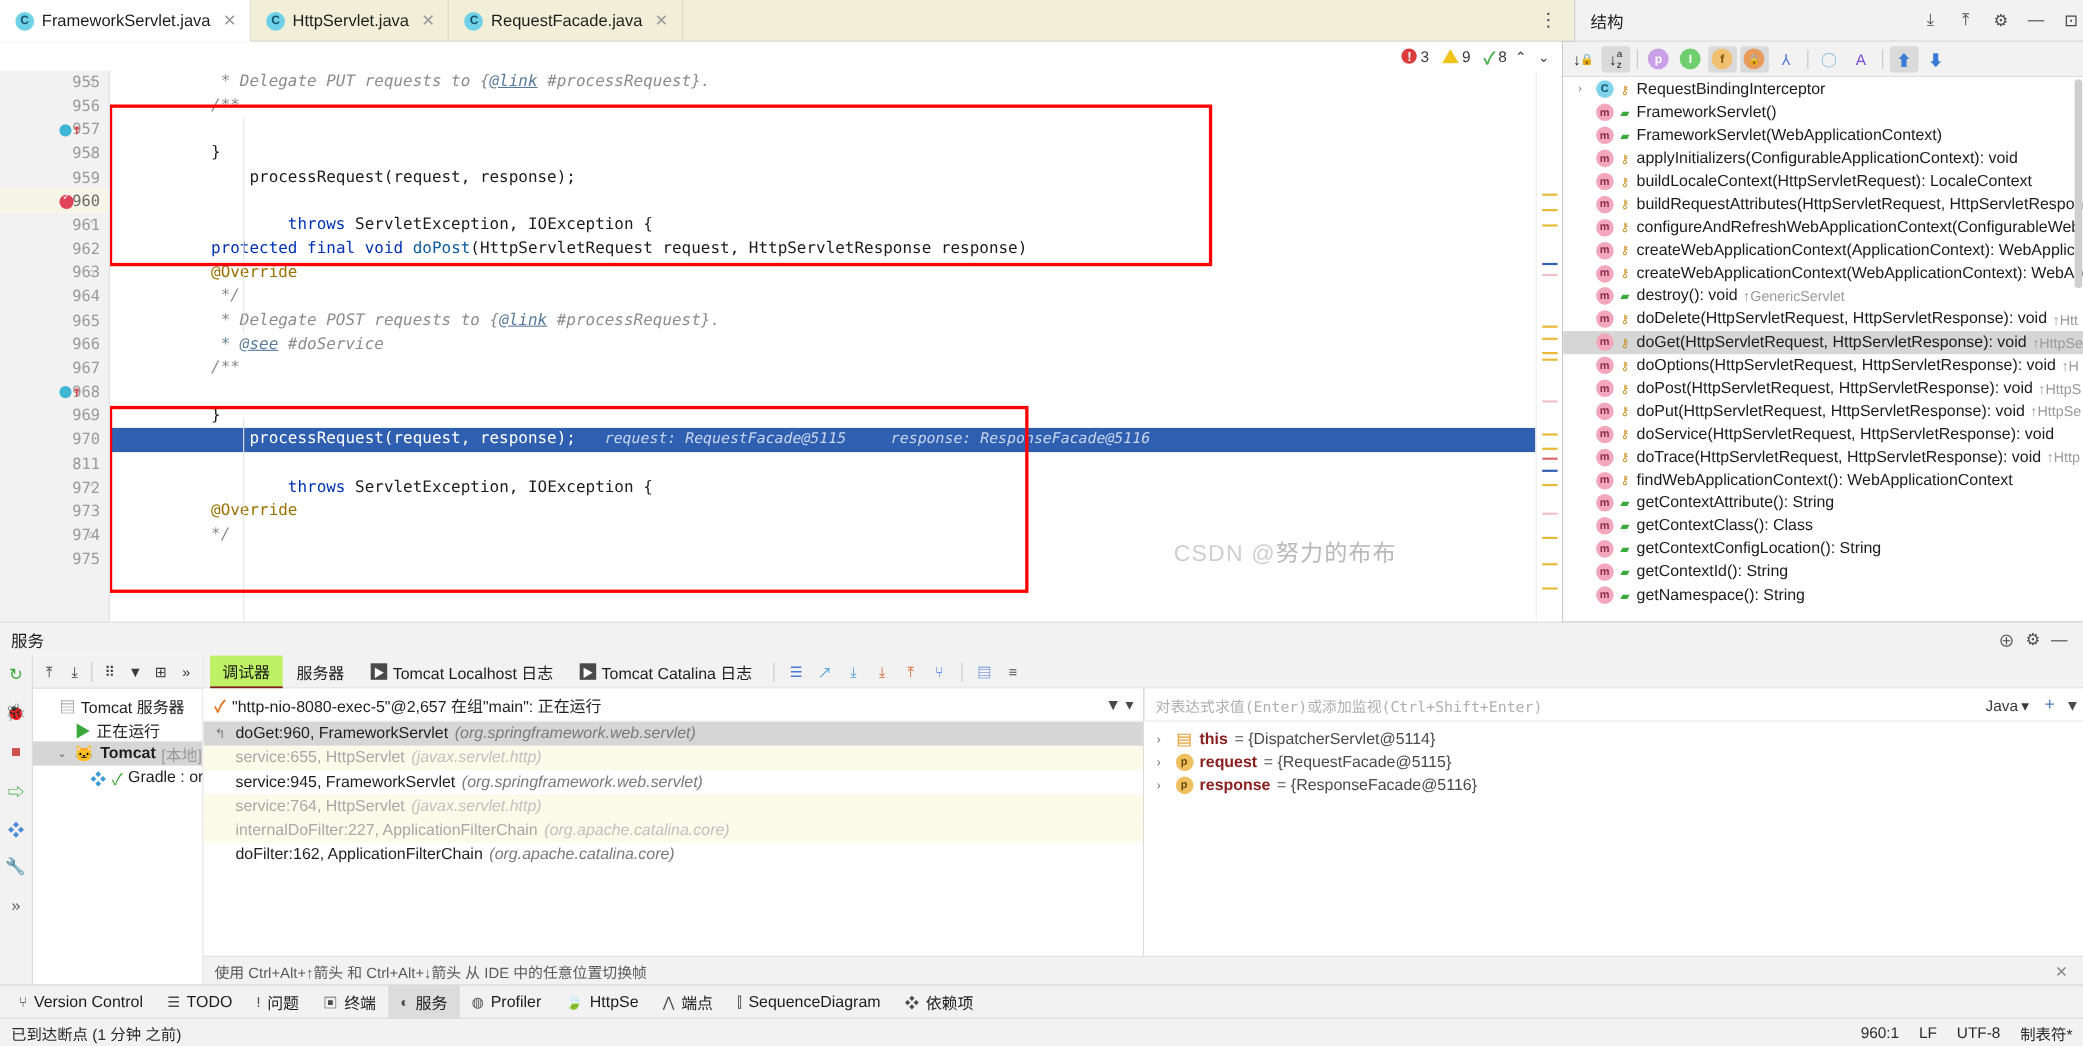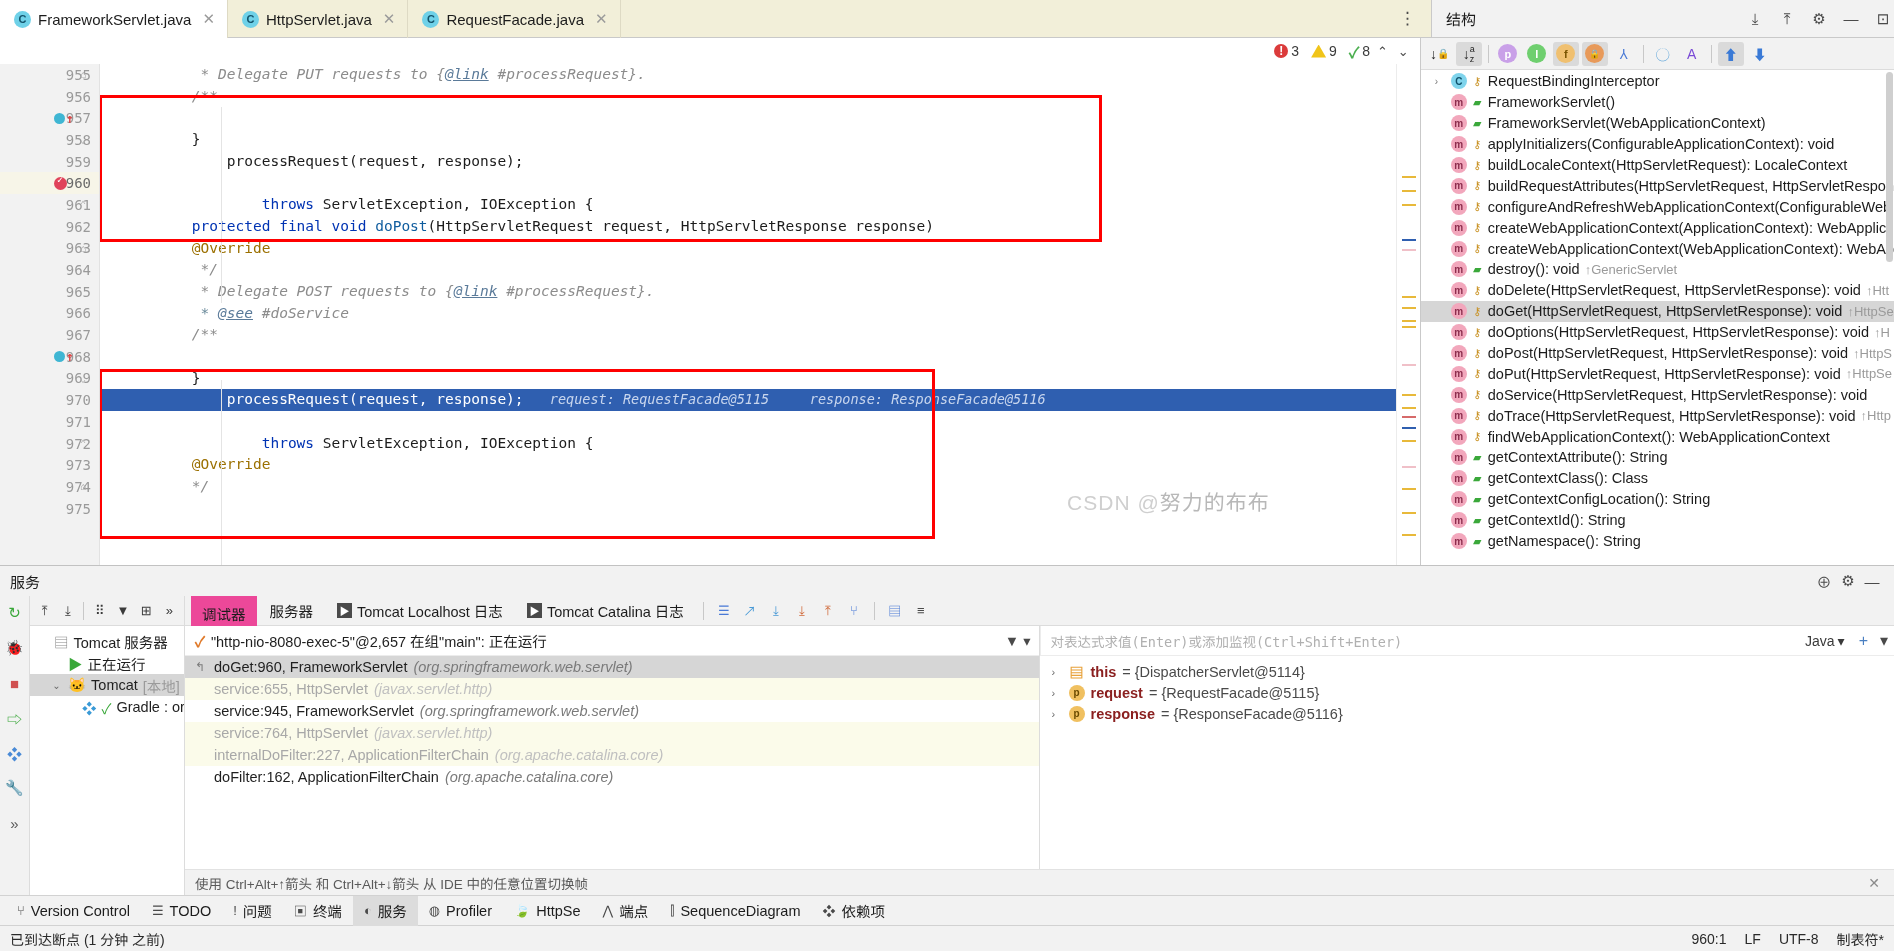--- a/index.html
+++ b/index.html
@@ -136,21 +136,21 @@
   .svc-tree-tb { height:30px; flex:0 0 30px; display:flex; align-items:center; gap:2px; padding:0 4px; background:#f2f2f2; border-bottom:1px solid #dcdcdc; }
   .tb { width:24px; height:22px; display:flex; align-items:center; justify-content:center; font-size:13px; color:#3a3a3a; }
   .svc-tree-body { flex:1; padding-top:4px; overflow:hidden; }
   .tnode { height:22px; display:flex; align-items:center; gap:5px; font-size:14.5px; white-space:nowrap; padding-right:4px; }
   .tnode.sel { background:#d6d6d6; }
   .t-exp { width:13px; color:#6a6a6a; font-size:10px; text-align:center; flex:0 0 13px; }
 
   .svc-right { flex:1; display:flex; flex-direction:column; min-width:0; }
   .svc-tabs { height:30px; flex:0 0 30px; display:flex; align-items:center; gap:2px; background:#f2f2f2; border-bottom:1px solid #dcdcdc; padding-left:6px; }
   .svc-tab { padding:0 11px; height:30px; display:flex; align-items:center; gap:5px; font-size:14.5px; color:#1c1c1c; }
-  .svc-tab.active { border-bottom:2px solid #ec4899; background:#ec4899;align-items:flex-end; }
+  .svc-tab.active { border-bottom:2px solid #7f1d1d; background:#bef264; }
   .svc-tab-ico { width:15px; height:15px; background:#4a4a4a; color:#fff; font-size:10px; display:flex; align-items:center; justify-content:center; }
   .svc-tabs-sep { width:1px; height:18px; background:#c8c8c8; margin:0 6px; }
 
   .dbg-body { flex:1; display:flex; min-height:0; }
   .frames-col { flex:0 0 50%; display:flex; flex-direction:column; background:#fff; border-right:1px solid #dcdcdc; min-width:0; }
   .frames-head { height:30px; flex:0 0 30px; display:flex; align-items:center; padding-left:10px; gap:6px; background:#fff; border-bottom:1px solid #ececec; font-size:14.5px; }
   .fh-tools { margin-left:auto; display:flex; align-items:center; gap:4px; padding-right:8px; color:#4a4a4a; }
   .frames-list { flex:1; overflow:hidden; }
   .frame { height:22px; display:flex; align-items:center; gap:6px; padding-left:10px; font-size:14.5px; white-space:nowrap; }
   .frame.sel { background:#d6d6d6; }
@@ -308,21 +308,21 @@
               <span>968</span>
             </div>
             <div class="gline">
               <span class="fold">⌄</span>
               <span>969</span>
             </div>
             <div class="gline">
               <span>970</span>
             </div>
             <div class="gline">
-              <span>971</span>
+              <span>811</span>
             </div>
             <div class="gline">
               <span class="fold">⌃</span>
               <span>972</span>
             </div>
             <div class="gline">
               <span>973</span>
             </div>
             <div class="gline">
               <span class="fold">⌂</span>
@@ -598,21 +598,21 @@
               <span style="">Tomcat 服务器</span>
             </div>
             <div class="tnode" style="padding-left: 20px;">
               <span class="t-exp"></span>
               <span style="color:#3aa83a;">▶</span>
               <span style="">正在运行</span>
             </div>
             <div class="tnode sel" style="padding-left: 20px;">
               <span class="t-exp">⌄</span>
               <span style="color:#c08030;">🐱</span>
-              <span style="font-weight:normal;text-align:center;">Tomcat</span> 
+              <span style="font-weight:bold;text-align:center;">Tomcat</span> 
               <span style="color:#9a9a9a;">[本地]</span>
             </div>
             <div class="tnode" style="padding-left: 34px;">
               <span class="t-exp"></span>
               <span style="color:#3a9ad6;">❖</span>
               <span style="color:#3aa83a;">✓</span>
               <span style="">Gradle : org.s</span>
             </div>
           </div>
       </div>

